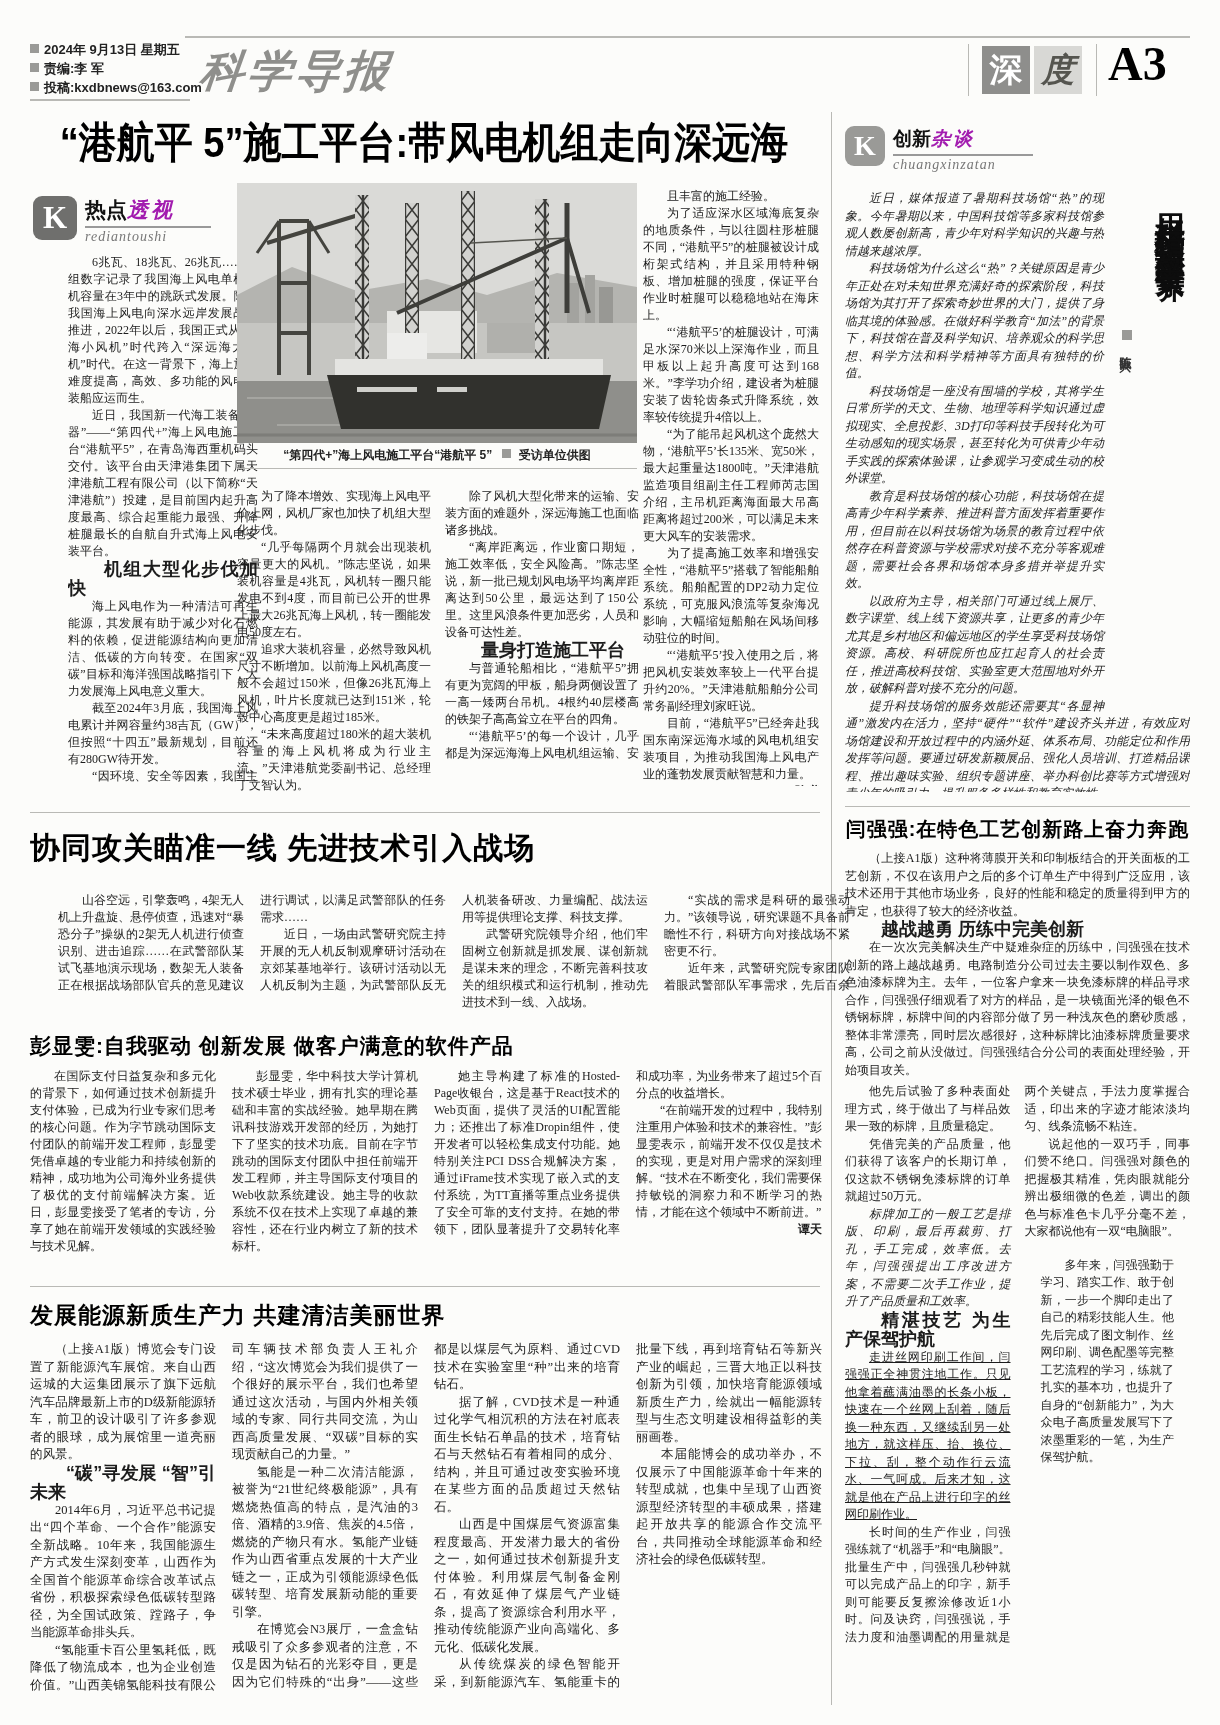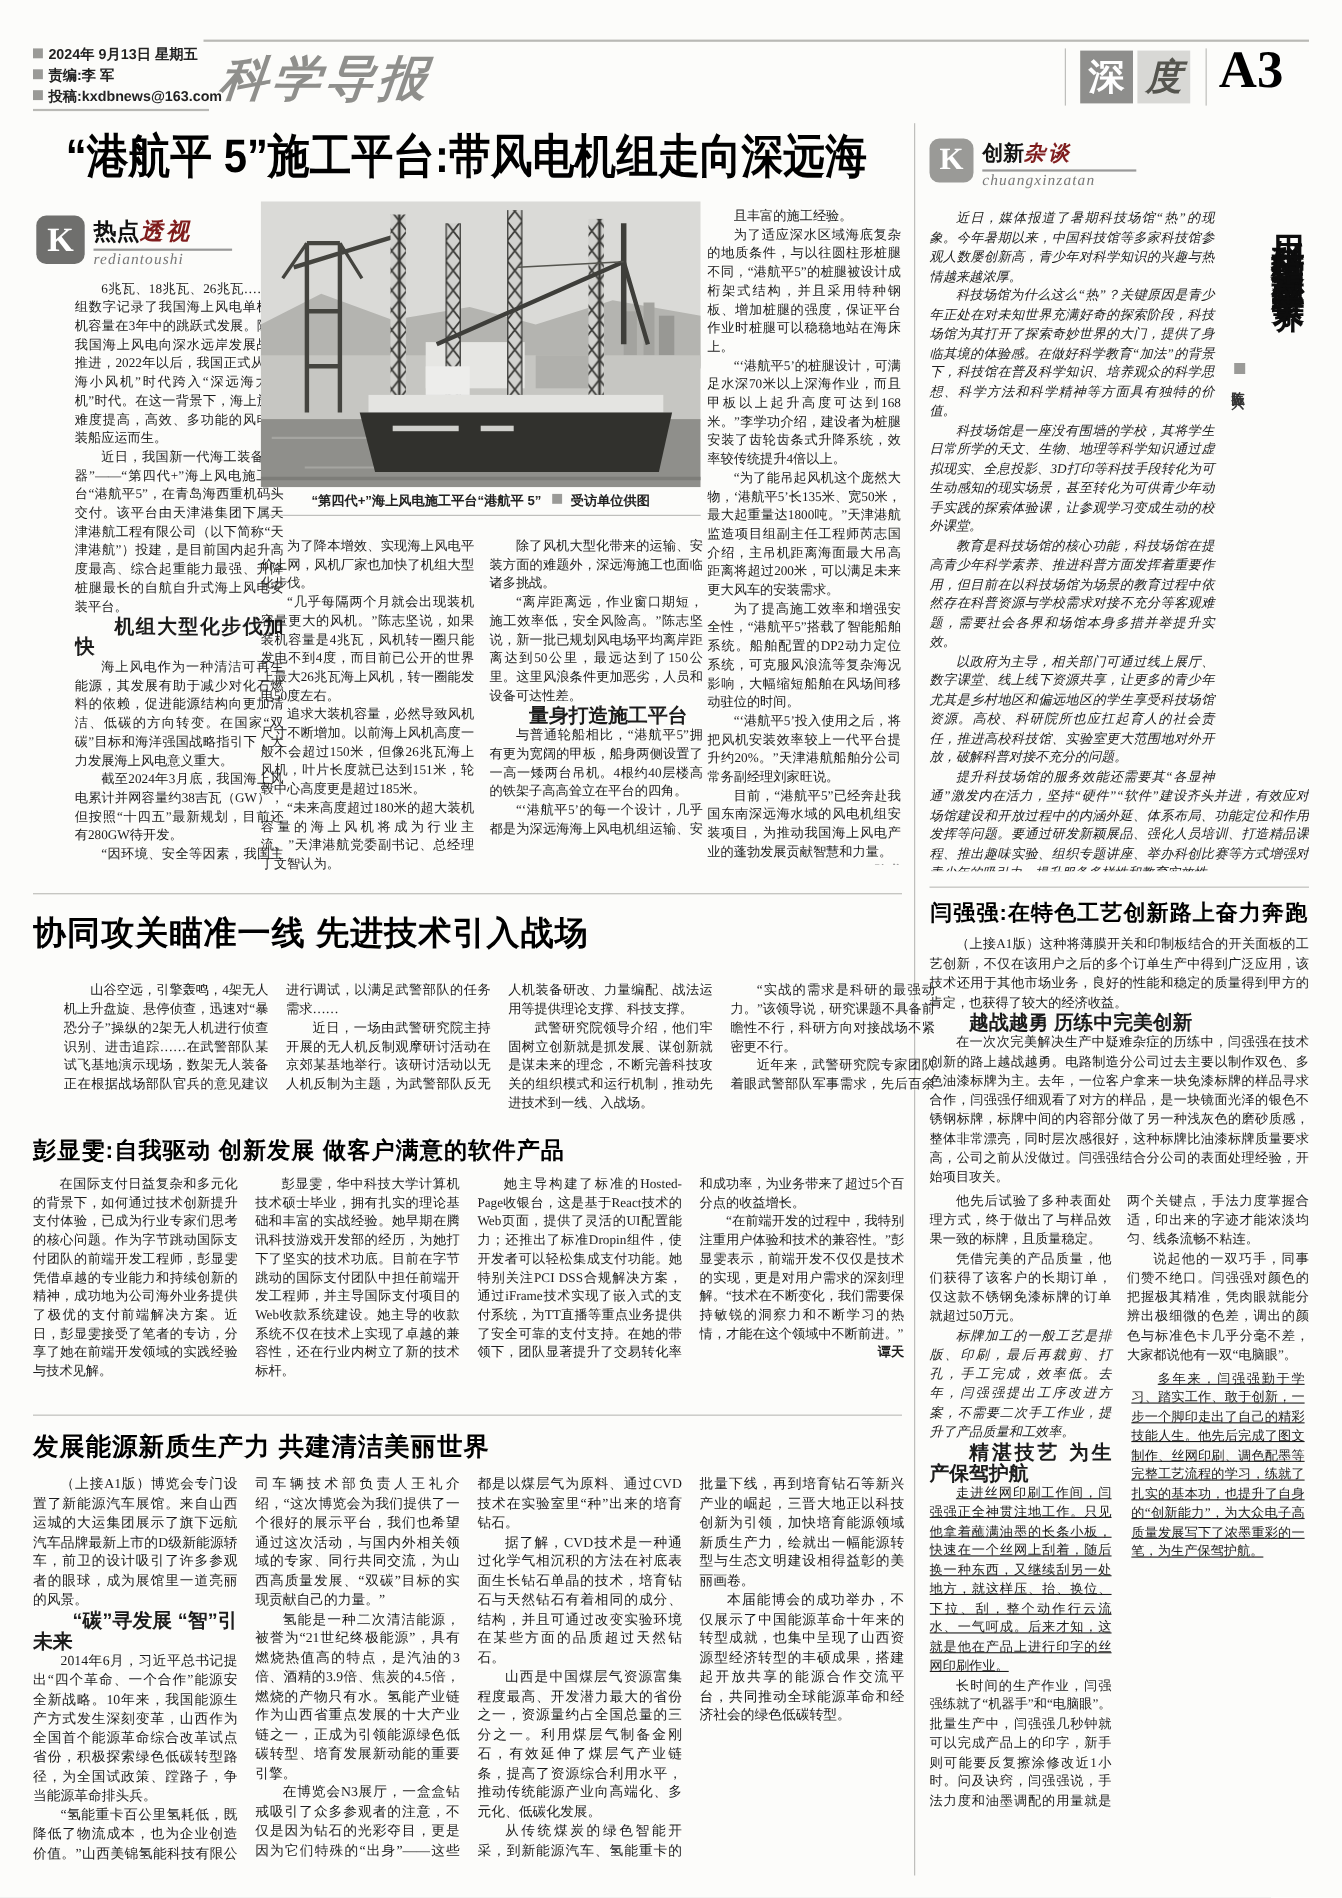--- a/index.html
+++ b/index.html
@@ -16,21 +16,21 @@
   .badge{width:48px;height:48px;display:flex;align-items:center;justify-content:center;font-size:33px;}
   .badge-dark{background:#8e8e8c;color:#fff;font-family:"Liberation Sans",sans-serif;font-weight:900;}
   .badge-light{background:#d8d8d5;color:#55554f;font-family:"Liberation Serif",serif;
                font-style:italic;font-weight:bold;}
   .pageno{font-family:"Liberation Serif",serif;font-weight:bold;font-size:48px;color:#000;}
   
   .klogo{border-radius:9px;color:#fff;font-family:"Liberation Serif",serif;font-weight:bold;
          display:flex;align-items:center;justify-content:center;}
   .lab-bold{font-family:"Liberation Sans",sans-serif;font-weight:900;font-size:21px;color:#111;}
   .lab-script{font-family:"Liberation Serif",serif;font-style:italic;font-weight:bold;
-              font-size:21px;color:#7f1d1d;letter-spacing:3px;}
+              font-size:21px;color:#a21caf;letter-spacing:3px;}
   .lab-pinyin{font-family:"Liberation Serif",serif;font-style:italic;font-size:14px;color:#777;
               letter-spacing:1px;}
   .lab-underline{height:2px;background:#999;margin:2px 0 1px;}
   
   .headline-main{font-family:"Liberation Sans","DejaVu Sans",sans-serif;font-weight:900;font-size:38px;
                  color:#000;text-align:center;letter-spacing:0px;transform:scaleY(1.12);
                  transform-origin:top;white-space:nowrap;}
   .headline-band{font-family:"Liberation Sans",sans-serif;font-weight:900;color:#000;letter-spacing:1px;}
   
   .bt{font-size:12px;line-height:17px;text-align:justify;overflow:hidden;}
@@ -197,21 +197,21 @@
     <p class="subhead">越战越勇  历练中完美创新</p>
     <p>在一次次完美解决生产中疑难杂症的历练中，闫强强在技术创新的路上越战越勇。电路制造分公司过去主要以制作双色、多色油漆标牌为主。去年，一位客户拿来一块免漆标牌的样品寻求合作，闫强强仔细观看了对方的样品，是一块镜面光泽的银色不锈钢标牌，标牌中间的内容部分做了另一种浅灰色的磨砂质感，整体非常漂亮，同时层次感很好，这种标牌比油漆标牌质量要求高，公司之前从没做过。闫强强结合分公司的表面处理经验，开始项目攻关。</p>
     <div class="cols2" style="height:578px;margin-top:4px;">
       <p style="text-indent:2em;margin:0;">他先后试验了多种表面处理方式，终于做出了与样品效果一致的标牌，且质量稳定。</p>
       <p style="text-indent:2em;margin:0;">凭借完美的产品质量，他们获得了该客户的长期订单，仅这款不锈钢免漆标牌的订单就超过50万元。</p>
       <p style="text-indent:2em;margin:0;font-style:italic;">标牌加工的一般工艺是排版、印刷，最后再裁剪、打孔，手工完成，效率低。去年，闫强强提出工序改进方案，不需要二次手工作业，提升了产品质量和工效率。</p>
       <p class="subhead">精湛技艺  为生产保驾护航</p>
       <p style="text-indent:2em;margin:0;text-decoration:underline;">走进丝网印刷工作间，闫强强正全神贯注地工作。只见他拿着蘸满油墨的长条小板，快速在一个丝网上刮着，随后换一种东西，又继续刮另一处地方，就这样压、抬、换位、下拉、刮，整个动作行云流水、一气呵成。后来才知，这就是他在产品上进行印字的丝网印刷作业。</p>
       <p style="text-indent:2em;margin:0;">长时间的生产作业，闫强强练就了“机器手”和“电脑眼”。批量生产中，闫强强几秒钟就可以完成产品上的印字，新手则可能要反复擦涂修改近1小时。问及诀窍，闫强强说，手法力度和油墨调配的用量就是两个关键点，手法力度掌握合适，印出来的字迹才能浓淡均匀、线条流畅不粘连。</p>
       <p style="text-indent:2em;margin:0;">说起他的一双巧手，同事们赞不绝口。闫强强对颜色的把握极其精准，凭肉眼就能分辨出极细微的色差，调出的颜色与标准色卡几乎分毫不差，大家都说他有一双“电脑眼”。</p>
-      <p style="text-indent:2em;margin:4px;text-decoration:underline;">多年来，闫强强勤于学习、踏实工作、敢于创新，一步一个脚印走出了自己的精彩技能人生。他先后完成了图文制作、丝网印刷、调色配墨等完整工艺流程的学习，练就了扎实的基本功，也提升了自身的“创新能力”，为大众电子高质量发展写下了浓墨重彩的一笔，为生产保驾护航。</p>
+      <p style="text-indent:2em;margin:16px;">多年来，闫强强勤于学习、踏实工作、敢于创新，一步一个脚印走出了自己的精彩技能人生。他先后完成了图文制作、丝网印刷、调色配墨等完整工艺流程的学习，练就了扎实的基本功，也提升了自身的“创新能力”，为大众电子高质量发展写下了浓墨重彩的一笔，为生产保驾护航。</p>
     </div>
   </div>
 
   <div class="abs rule" style="left:30px;top:812px;width:790px;height:1px;"></div>
   <div class="abs headline-band" style="left:30px;top:828px;width:790px;font-size:30px;">协同攻关瞄准一线  先进技术引入战场</div>
   <div class="abs bt cols4" style="left:30px;top:892px;width:792px;height:134px;margin-left:28px;">
     <p>山谷空远，引擎轰鸣，4架无人机上升盘旋、悬停侦查，迅速对“暴恐分子”操纵的2架无人机进行侦查识别、进击追踪……在武警部队某试飞基地演示现场，数架无人装备正在根据战场部队官兵的意见建议进行调试，以满足武警部队的任务需求……</p>
     <p>近日，一场由武警研究院主持开展的无人机反制观摩研讨活动在京郊某基地举行。该研讨活动以无人机反制为主题，为武警部队反无人机装备研改、力量编配、战法运用等提供理论支撑、科技支撑。</p>
     <p>武警研究院领导介绍，他们牢固树立创新就是抓发展、谋创新就是谋未来的理念，不断完善科技攻关的组织模式和运行机制，推动先进技术到一线、入战场。</p>
     <p>“实战的需求是科研的最强动力。”该领导说，研究课题不具备前瞻性不行，科研方向对接战场不紧密更不行。</p>
@@ -230,18 +230,18 @@
   <div class="abs rule" style="left:30px;top:1286px;width:790px;height:1px;"></div>
   <div class="abs headline-band" style="left:30px;top:1300px;width:790px;font-size:23px;">发展能源新质生产力  共建清洁美丽世界</div>
   <div class="abs bt cols4" style="left:30px;top:1341px;width:792px;height:362px;font-size:12.5px;line-height:17.5px;">
     <p>（上接A1版）博览会专门设置了新能源汽车展馆。来自山西运城的大运集团展示了旗下远航汽车品牌最新上市的D级新能源轿车，前卫的设计吸引了许多参观者的眼球，成为展馆里一道亮丽的风景。</p>
     <p class="subhead">“碳”寻发展  “智”引未来</p>
     <p>2014年6月，习近平总书记提出“四个革命、一个合作”能源安全新战略。10年来，我国能源生产方式发生深刻变革，山西作为全国首个能源革命综合改革试点省份，积极探索绿色低碳转型路径，为全国试政策、蹚路子，争当能源革命排头兵。</p>
     <p>“氢能重卡百公里氢耗低，既降低了物流成本，也为企业创造价值。”山西美锦氢能科技有限公司车辆技术部负责人王礼介绍，“这次博览会为我们提供了一个很好的展示平台，我们也希望通过这次活动，与国内外相关领域的专家、同行共同交流，为山西高质量发展、“双碳”目标的实现贡献自己的力量。”</p>
     <p>氢能是一种二次清洁能源，被誉为“21世纪终极能源”，具有燃烧热值高的特点，是汽油的3倍、酒精的3.9倍、焦炭的4.5倍，燃烧的产物只有水。氢能产业链作为山西省重点发展的十大产业链之一，正成为引领能源绿色低碳转型、培育发展新动能的重要引擎。</p>
     <p>在博览会N3展厅，一盒盒钻戒吸引了众多参观者的注意，不仅是因为钻石的光彩夺目，更是因为它们特殊的“出身”——这些都是以煤层气为原料、通过CVD技术在实验室里“种”出来的培育钻石。</p>
     <p>据了解，CVD技术是一种通过化学气相沉积的方法在衬底表面生长钻石单晶的技术，培育钻石与天然钻石有着相同的成分、结构，并且可通过改变实验环境在某些方面的品质超过天然钻石。</p>
-    <p>山西是中国煤层气资源富集程度最高、开发潜力最大的省份之一，资源量约占全国总量的三分之一。利用煤层气制备金刚石，有效延伸了煤层气产业链条，提高了资源综合利用水平，推动传统能源产业向高端化、多元化、低碳化发展。</p>
+    <p>山西是中国煤层气资源富集程度最高、开发潜力最大的省份之一，如何通过技术创新提升支付体验。利用煤层气制备金刚石，有效延伸了煤层气产业链条，提高了资源综合利用水平，推动传统能源产业向高端化、多元化、低碳化发展。</p>
     <p>从传统煤炭的绿色智能开采，到新能源汽车、氢能重卡的批量下线，再到培育钻石等新兴产业的崛起，三晋大地正以科技创新为引领，加快培育能源领域新质生产力，绘就出一幅能源转型与生态文明建设相得益彰的美丽画卷。</p>
     <p>本届能博会的成功举办，不仅展示了中国能源革命十年来的转型成就，也集中呈现了山西资源型经济转型的丰硕成果，搭建起开放共享的能源合作交流平台，共同推动全球能源革命和经济社会的绿色低碳转型。</p>
   </div>
 
 </div>
 
 </body></html>

